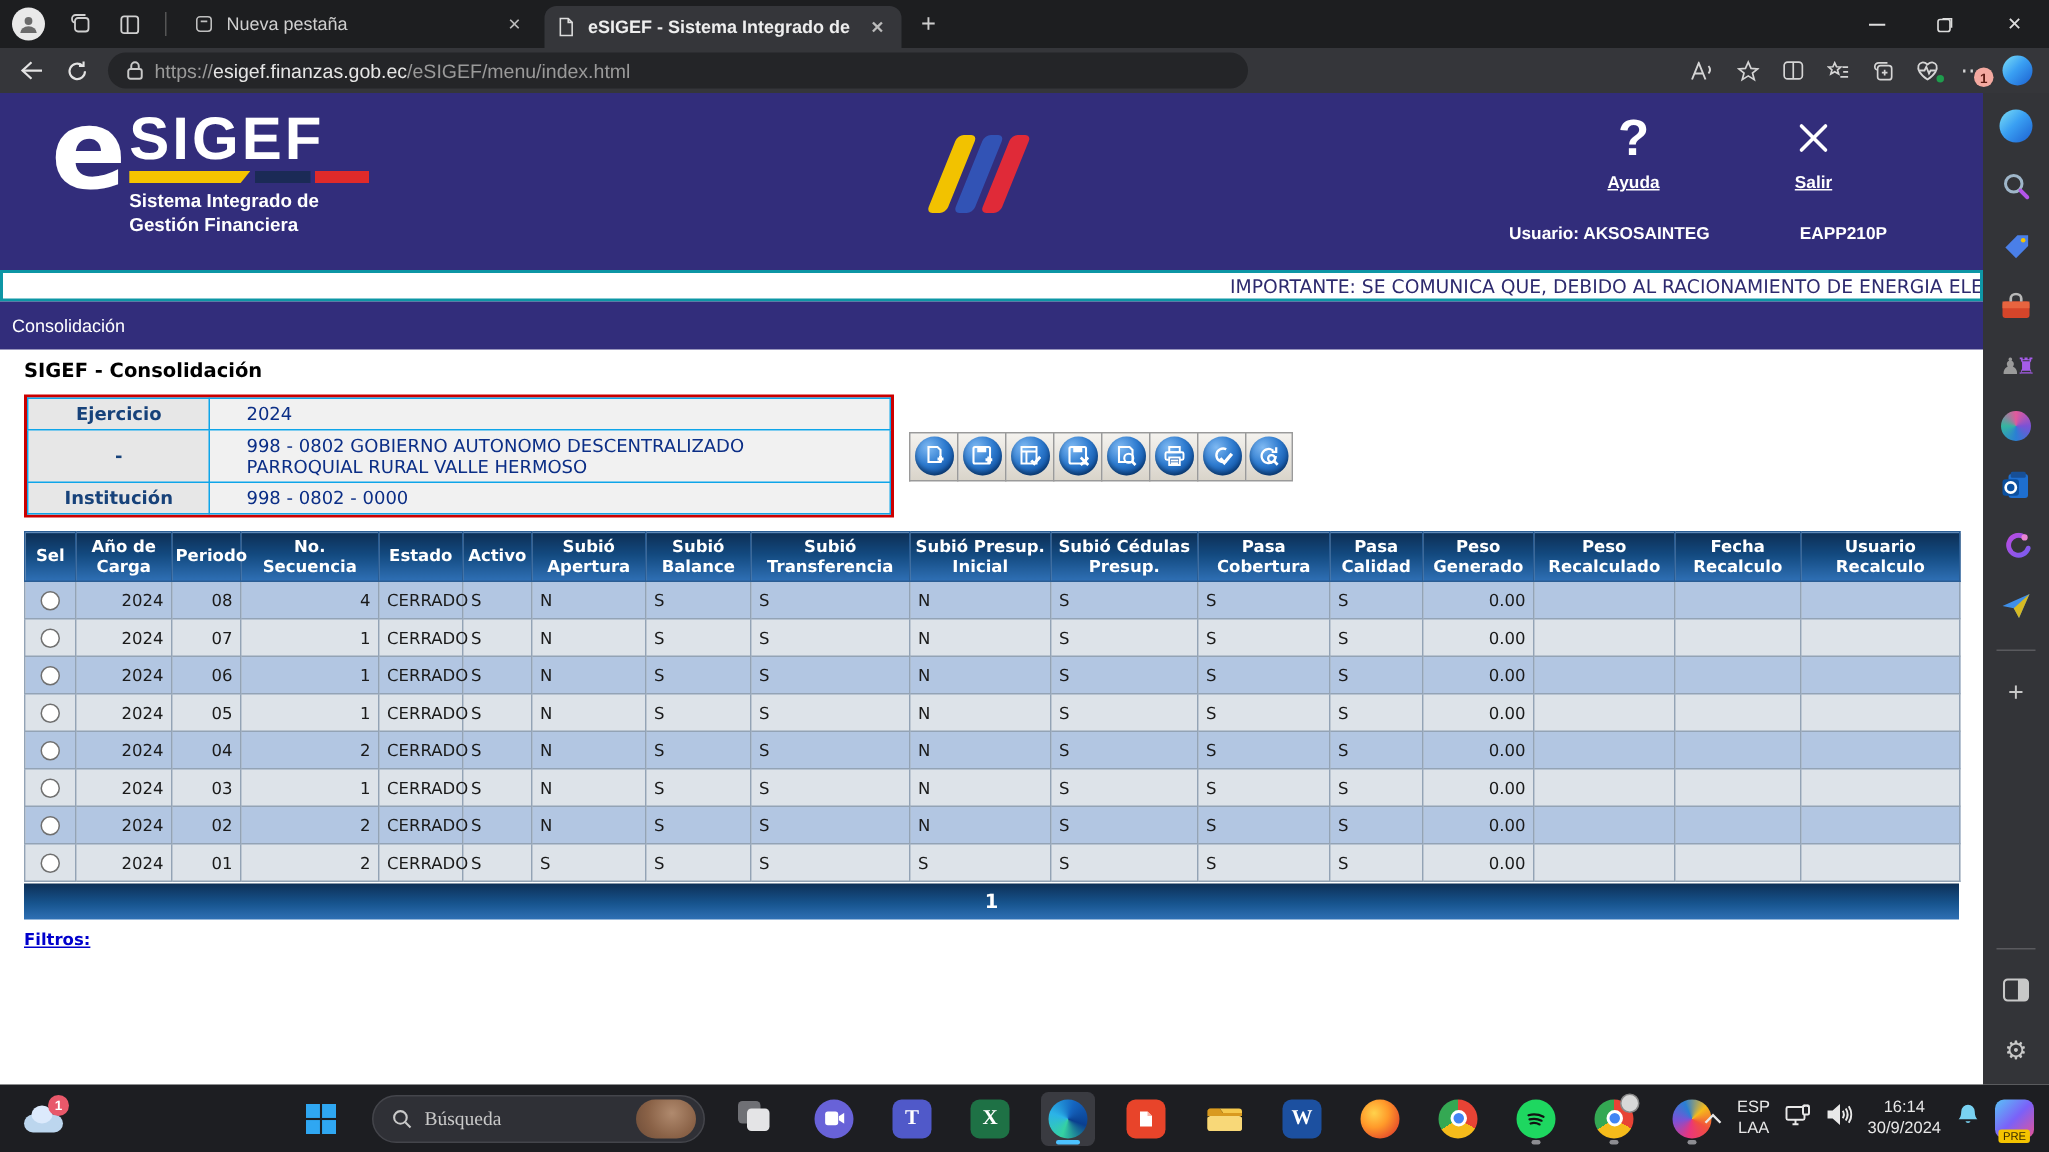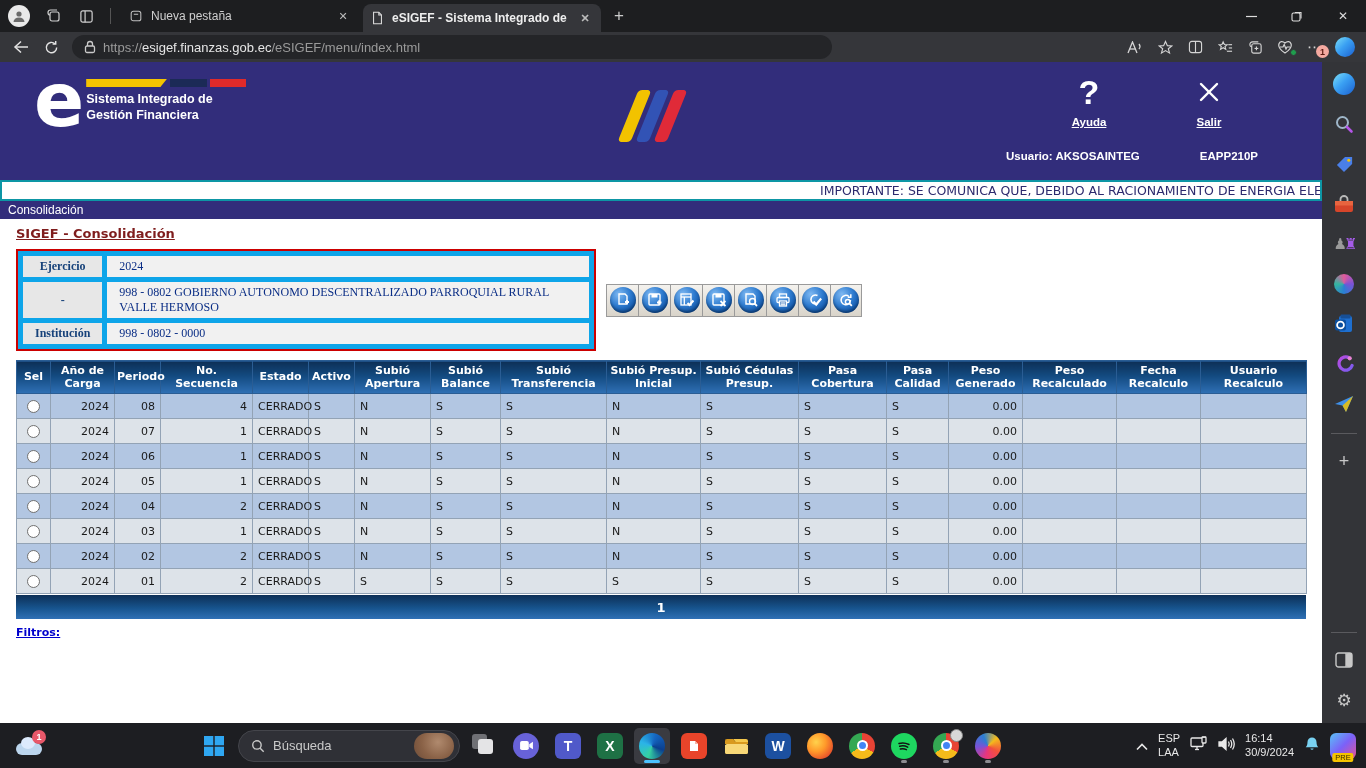--- a/index.html
+++ b/index.html
@@ -71,31 +71,31 @@
   .header-actions { position:absolute; right:70px; top:10px; display:flex; gap:34px; }
   .h-action { display:flex; flex-direction:column; align-items:center; width:86px; }
   .h-action-icon { height:40px; display:flex; align-items:center; justify-content:center; }
   .h-action-label { font-size:11.5px; font-weight:bold; text-decoration:underline; text-align:center; line-height:1.2; margin-top:4px; }
   .q-glyph { font-size:34px; font-weight:bold; color:#fff; }
   .header-userline { position:absolute; right:64px; top:88px; display:flex; gap:60px; font-size:11.5px; font-weight:bold; }
 
   
   .marquee { height:21px; background:#fff; border:2px solid #0d96a5; overflow:hidden; display:flex; align-items:center; }
   .marquee span { white-space:nowrap; margin-left:818px; color:#2d2a6e; font-size:12.5px; font-family:"DejaVu Sans", sans-serif; }
-  .breadcrumb-bar { height:18px; background:#322d7b; color:#fff; font-size:12px; display:flex; align-items:center; padding-left:8px; }
+  .breadcrumb-bar { height:32px; background:#322d7b; color:#fff; font-size:12px; display:flex; align-items:center; padding-left:8px; }
 
   
   .content { padding:7px 0 0 16px; font-family:"DejaVu Sans", sans-serif; }
-  .page-title { font-size:13px; font-weight:bold; color:#7f1d1d;text-decoration:underline; }
+  .page-title { font-size:13px; font-weight:bold; color:#000000; }
   .page-subtitle { font-size:12px; color:#000; margin-top:2px; }
 
   .form-row-wrap { display:flex; align-items:center; margin-top:8px; }
   .filter-box { width:580px; border:2px solid #cc0000; background:#fff; }
   .filter-table { width:100%; border-collapse:collapse; }
-  .filter-table td { border:5px solid #0ea5e9; font-size:12px; padding:3px 12px;font-family:Liberation Serif, serif; }
+  .filter-table td { border:1px solid #0ea5e9; font-size:12px; padding:3px 24px; }
   .f-label { width:80px; background:#e7e7e7; color:#17427a; font-weight:bold; text-align:center; }
   .f-value { background:#f1f1f1; color:#0b2e86; }
 
   .action-toolbar { display:flex; margin-left:10px; }
   .tbtn { width:32px; height:33px; background:linear-gradient(#f4f2ee,#d9d4ca); border:1px solid #9a9a9a; border-right:none; display:flex; align-items:center; justify-content:center; }
   .tbtn:last-child { border-right:1px solid #9a9a9a; }
   .orb { width:26px; height:26px; border-radius:50%; background:radial-gradient(circle at 34% 28%, #7fb9f2 0%, #2f7cd0 45%, #0d4fa0 80%); display:flex; align-items:center; justify-content:center; box-shadow:inset 0 -2px 3px rgba(0,0,0,.35); }
 
   .results-table { border-collapse:collapse; table-layout:fixed; width:1290px; margin-top:9px; font-size:11px; }
   .results-table th { background:linear-gradient(180deg,#0d2f56 0%,#134a80 45%,#2f70b5 100%); color:#fff; font-weight:bold; height:33px; border:1px solid #2a5d94; padding:1px 2px; line-height:1.2; }
@@ -109,33 +109,33 @@
   .pager-bar { width:1290px; height:24px; margin-top:1px; background:linear-gradient(180deg,#0d2f56 0%,#17548e 55%,#2f70b5 100%); display:flex; align-items:center; justify-content:center; color:#fff; font-size:13px; font-weight:bold; }
   .filters-link { display:inline-block; margin-top:7px; color:#0000cc; font-size:11px; font-weight:bold; text-decoration:underline; }
 
   
   .taskbar { height:45px; background:#1d1e22; display:flex; align-items:center; position:relative; color:#e8e8e8; }
   .tk-weather { position:absolute; left:14px; display:flex; align-items:center; }
   .cloud { position:relative; width:30px; height:18px; }
   .cloud:before { content:""; position:absolute; left:2px; bottom:0; width:26px; height:12px; background:#bcd6ee; border-radius:7px; }
   .cloud:after { content:""; position:absolute; left:7px; bottom:6px; width:14px; height:12px; background:#dceafc; border-radius:50%; }
   .badge-red { position:absolute; top:-7px; right:-2px; min-width:14px; height:14px; border-radius:8px; background:#e8586a; color:#fff; font-size:9px; font-weight:bold; display:flex; align-items:center; justify-content:center; z-index:2; }
-  .tk-center { display:flex; align-items:center; gap:6px; margin-left:196px; }
+  .tk-center { display:flex; align-items:center; gap:16px; margin-left:196px;font-family:Liberation Serif, serif; }
   .tk-btn { width:36px; height:36px; display:flex; align-items:center; justify-content:center; border-radius:5px; position:relative; }
   .tk-btn.active-app { background:#3a3b41; }
   .run-dot { position:absolute; bottom:1px; left:50%; transform:translateX(-50%); width:6px; height:3px; border-radius:2px; background:#8d8d92; }
   .run-dot.blue { width:16px; background:#4cc2ff; }
   .search-pill { display:flex; align-items:center; gap:8px; width:222px; height:32px; background:#2f3036; border:1px solid #44454b; border-radius:16px; padding:0 5px 0 12px; }
   .search-pill .s-text { color:#c9c9c9; font-size:13px; flex:1; }
   .walrus { width:40px; height:26px; border-radius:13px; background:radial-gradient(circle at 60% 35%, #b08a6e 0%, #8a6247 55%, #6d4c38 100%); }
   .appicon { width:26px; height:26px; border-radius:6px; display:flex; align-items:center; justify-content:center; font-weight:bold; color:#fff; font-size:14px; }
   .taskview1 { position:absolute; width:15px; height:15px; left:6px; top:6px; background:#6f7075; border-radius:3px; }
   .taskview2 { position:absolute; width:15px; height:15px; left:12px; top:11px; background:#e4e4e6; border-radius:3px; }
   .tk-right { position:absolute; right:10px; display:flex; align-items:center; gap:10px; }
-  .tray-text { font-size:11px; line-height:1.2; text-align:left; }
+  .tray-text { font-size:11px; line-height:1.2; text-align:center; }
   .bell { width:16px; height:16px; }
   .copilot-tile { position:relative; width:26px; height:26px; border-radius:6px; background:linear-gradient(135deg,#59c2f7 0%,#7b61f8 50%,#e75294 100%); }
   .pre-badge { position:absolute; bottom:-3px; left:50%; transform:translateX(-50%); background:#f5c400; color:#3a2c00; font-size:7.5px; font-weight:normal; padding:0 3px; border-radius:2px; }
 </style>
 </head>
 <body>
 
 <div class="screen">
 
   <div class="titlebar">
@@ -269,20 +269,21 @@
 
   <div class="main-row">
 
     <div class="page">
 
       <div class="app-header">
         <div class="logo-block">
           <div class="logo-line">
             <span class="logo-e">e</span>
             <span class="logo-rest">
+              <span class="logo-sigef">SIGEF</span>
               <span class="logo-stripes">
                   <span class="stripe-y"></span>
                   <span class="stripe-b"></span>
                   <span class="stripe-r"></span>
                 </span>
               <div class="logo-sub">
                 <div>Sistema Integrado de</div>
                 <div>Gestión Financiera</div>
               </div>
             </span>

